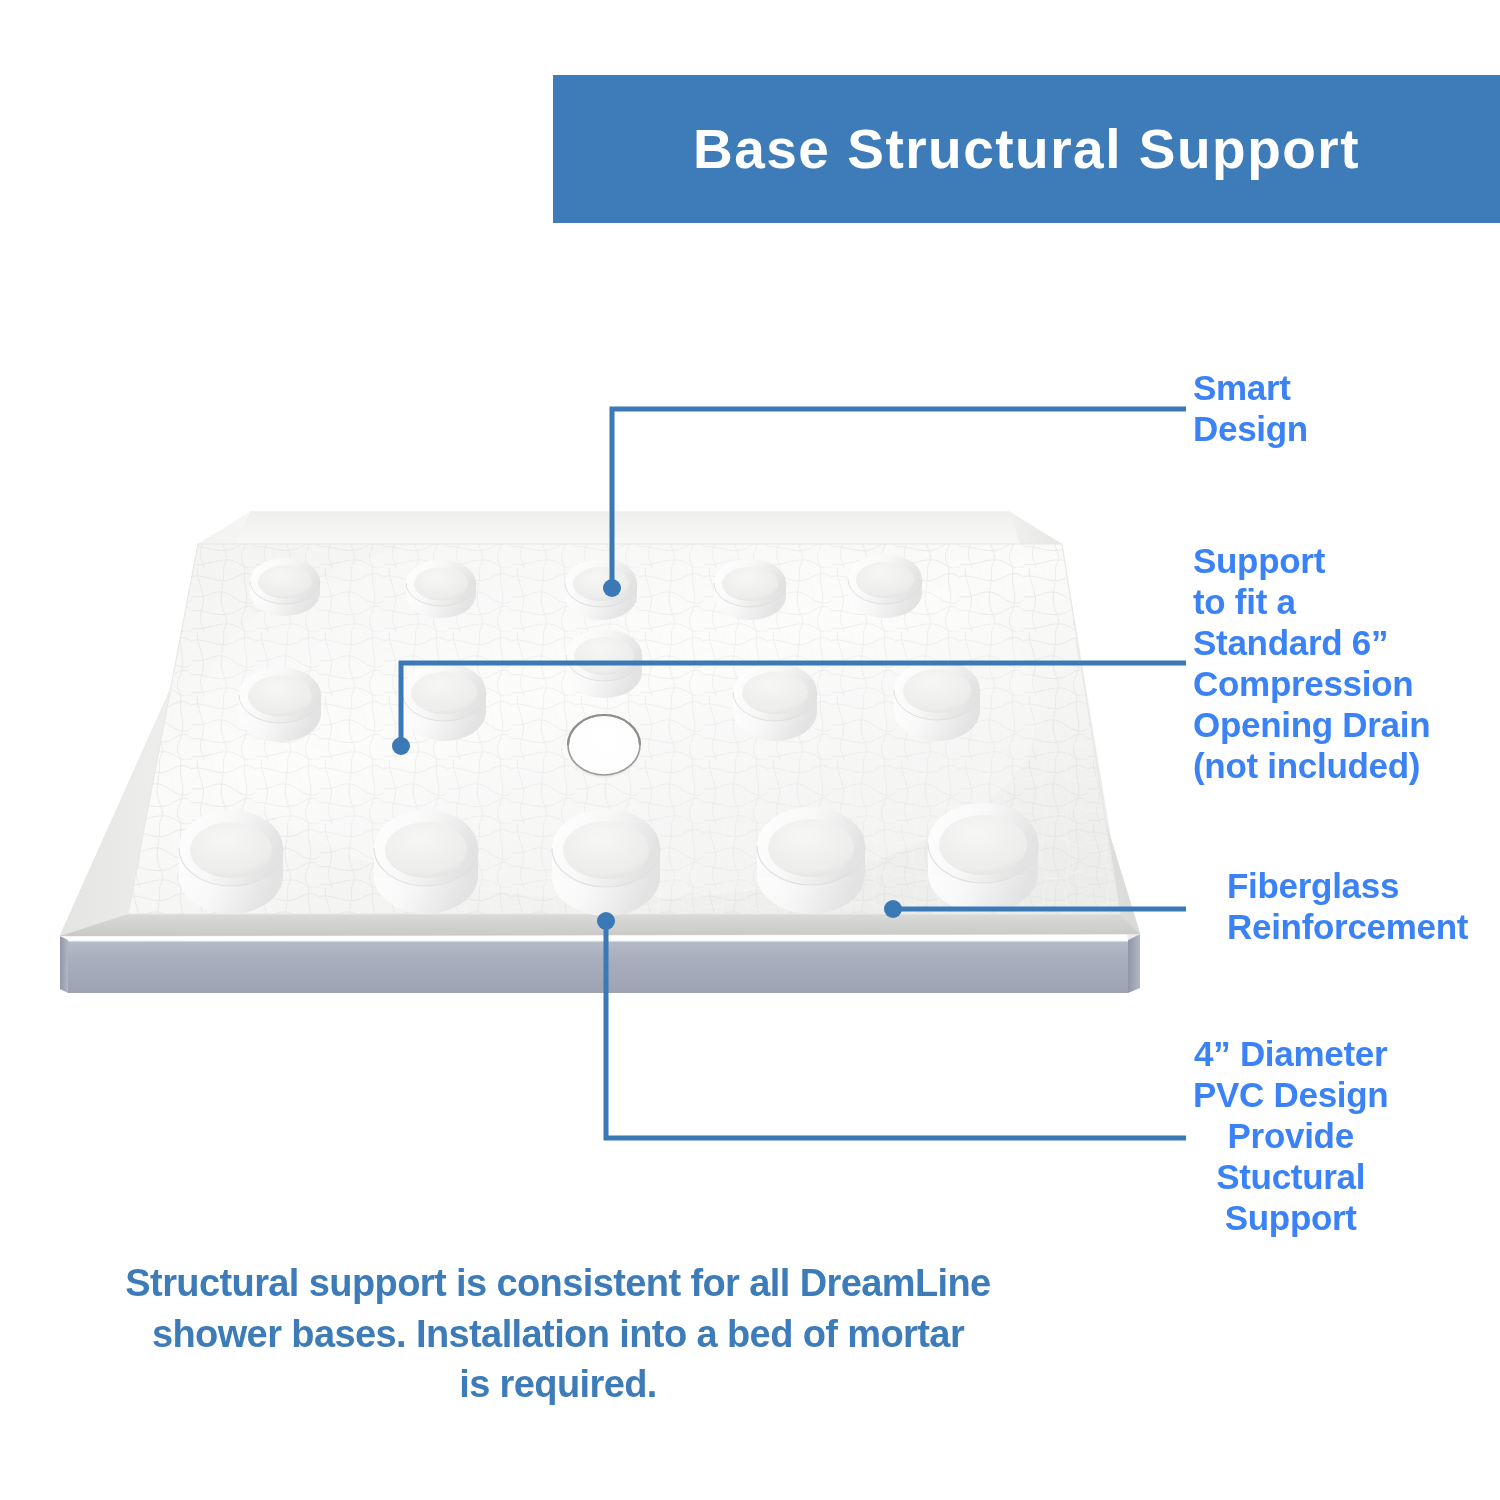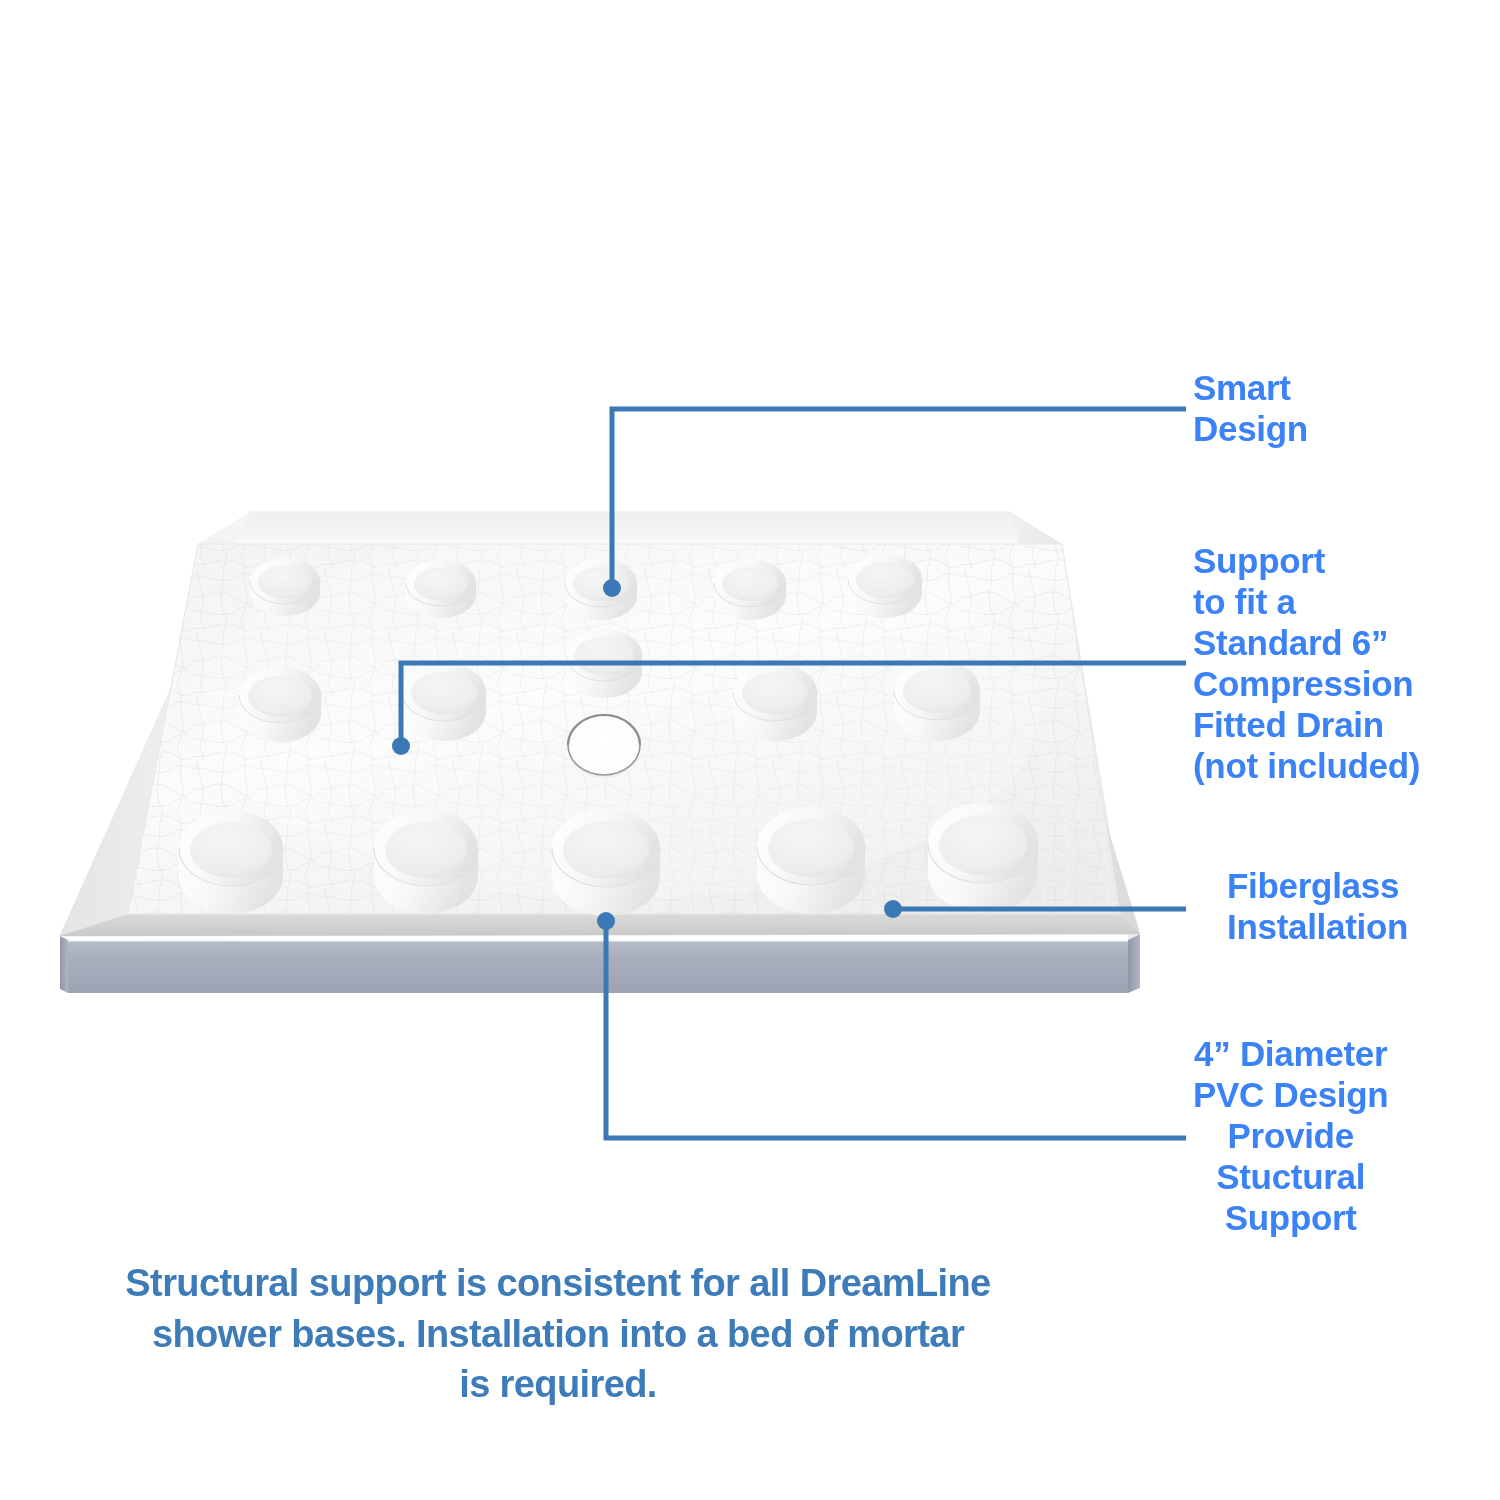--- a/index.html
+++ b/index.html
@@ -67,20 +67,23 @@
     letter-spacing:-0.6px;
     text-align:center;
   }
   .footer-note .ln{display:block;white-space:nowrap;}
 </style>
 </head>
 <body>
 
 <div class="page">
 
+  <div class="title-banner">
+    <div class="title-text">Base Structural Support</div>
+  </div>
 
   <div class="product-figure">
     <svg width="1200" height="620" viewBox="0 0 1200 620" xmlns="http://www.w3.org/2000/svg">
       <defs>
 
         <linearGradient id="rimGrad" x1="0" y1="0" x2="0" y2="1">
           <stop offset="0%" stop-color="#F7F7F6"></stop>
           <stop offset="55%" stop-color="#EDEDEB"></stop>
           <stop offset="100%" stop-color="#E2E2E0"></stop>
         </linearGradient>
@@ -334,27 +337,27 @@
   <div class="callout" id="callout-smart">
     <span class="ln">Smart</span>
     <span class="ln">Design</span>
   </div>
 
   <div class="callout" id="callout-opening">
     <span class="ln">Support</span>
     <span class="ln">to fit a</span>
     <span class="ln">Standard 6”</span>
     <span class="ln">Compression</span>
-    <span class="ln">Fitted Drain</span>
+    <span class="ln">Opening Drain</span>
     <span class="ln">(not included)</span>
   </div>
 
   <div class="callout" id="callout-fiberglass">
     <span class="ln">Fiberglass</span>
-    <span class="ln">Installation</span>
+    <span class="ln">Reinforcement</span>
   </div>
 
   <div class="callout" id="callout-pvc">
     <span class="ln">4” Diameter</span>
     <span class="ln">PVC Design</span>
     <span class="ln">Provide</span>
     <span class="ln">Stuctural</span>
     <span class="ln">Support</span>
   </div>
 

